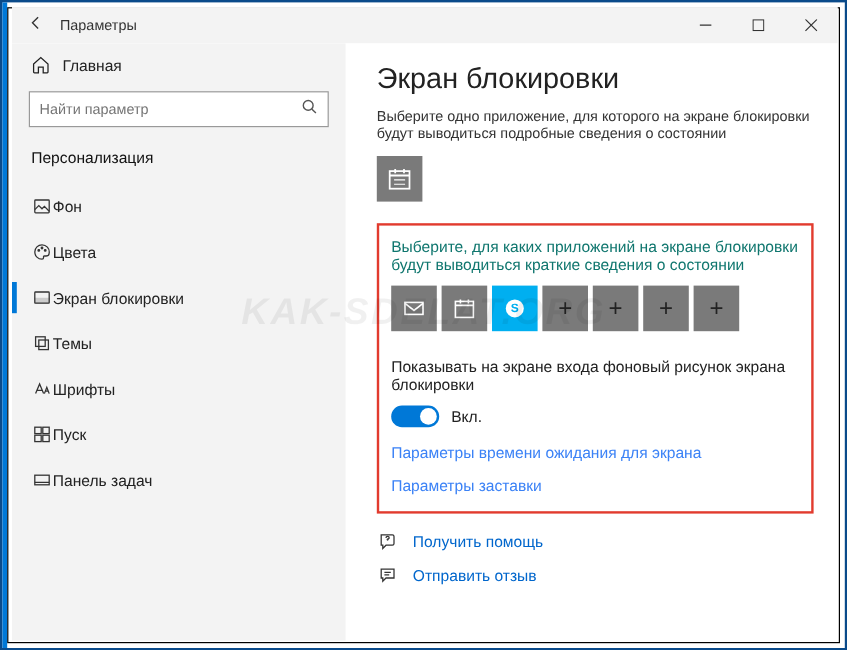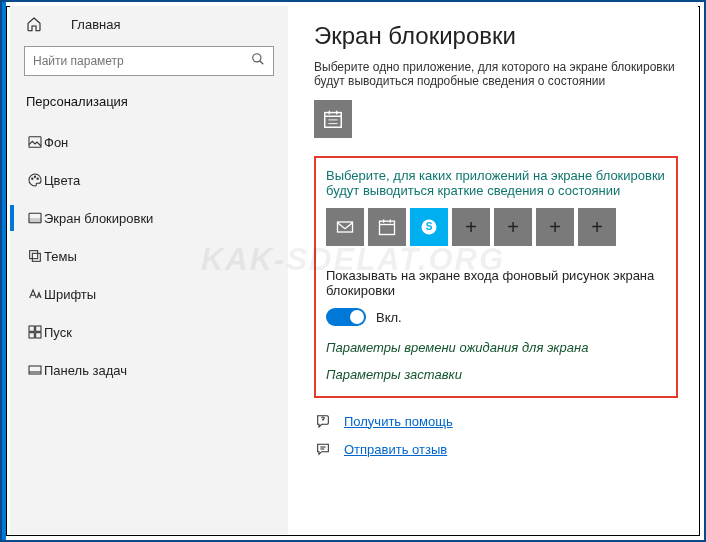--- a/index.html
+++ b/index.html
@@ -10,21 +10,21 @@
 
   .titlebar { height: 30px; display: flex; align-items: center; background: #f3f3f3; }
   .titlebar .back { width: 40px; text-align: center; font-size: 16px; color: #333; cursor: default; }
   .titlebar .title { font-size: 12px; color: #333; flex: 0 0 auto; }
   .titlebar .spacer { flex: 1; }
   .titlebar .winbtn { width: 44px; height: 30px; display: flex; align-items: center; justify-content: center; font-size: 11px; color: #333; }
   .titlebar .winbtn svg { stroke: #333; }
 
   .body { flex: 1; display: flex; overflow: hidden; }
   .sidebar { width: 278px; background: #f3f3f3; padding: 0; display: flex; flex-direction: column; }
-  .home-row { display: flex; align-items: center; gap: 29px; padding: 10px 16px 14px; font-size: 13px; color: #222; }
+  .home-row { display: flex; align-items: center; gap: 10px; padding: 10px 16px 14px; font-size: 13px; color: #222; }
   .home-row .icon { width: 16px; height: 16px; display: flex; align-items: center; justify-content: center; }
   .search-wrap { padding: 0 14px 14px; }
   .search { display: flex; align-items: center; border: 1px solid #999; background: #fff; height: 30px; padding: 0 8px; }
   .search input { border: none; outline: none; flex: 1; font-size: 12px; background: transparent; }
   .search .sicon { color: #555; }
   .section-title { font-size: 13px; font-weight: 400; padding: 4px 16px 14px; color: #111; }
   .nav { list-style: none; }
   .nav li { display: flex; align-items: center; padding: 10px 16px; font-size: 13px; color: #222; position: relative; }
   .nav li .icon { width: 18px; height: 18px; display: flex; align-items: center; justify-content: center; color: #333; }
   .nav li.active::before { content: ""; position: absolute; left: 0; top: 6px; bottom: 6px; width: 4px; background: #0078d7; }
@@ -42,38 +42,63 @@
   .tile.skype { background: #00aff0; border-radius: 0; }
   .tile .plus { color: #222; font-size: 20px; font-weight: 300; }
   .tile svg { stroke: #fff; fill: none; }
   .tile.skype svg { fill: #fff; stroke: none; }
 
   .toggle-label { font-size: 13px; margin-bottom: 10px; max-width: 340px; }
   .toggle-row { display: flex; align-items: center; gap: 10px; margin-bottom: 14px; }
   .toggle { width: 40px; height: 18px; background: #0078d7; border-radius: 9px; position: relative; }
   .toggle .knob { position: absolute; right: 2px; top: 2px; width: 14px; height: 14px; background: #fff; border-radius: 50%; }
   .toggle-state { font-size: 13px; }
-  .link { color: #14532d; font-size: 13px; margin-bottom: 12px; cursor: default; font-style: italic; }
+  .link { color: #3b82f6; font-size: 13px; margin-bottom: 12px; cursor: default; }
 
   .footer-links { margin-top: 6px; }
   .flink { display: flex; align-items: center; gap: 12px; margin-bottom: 10px; }
   .flink .ficon { width: 18px; height: 18px; color: #333; display: flex; align-items: center; justify-content: center; }
-  .flink .ftext { color: #0066cc; font-size: 13px; text-decoration: underline; }
+  .flink .ftext { color: #0066cc; font-size: 13px; }
 
   .watermark { position: absolute; left: 50%; top: 48%; transform: translate(-50%,-50%); font-size: 31px; font-weight: 600; color: rgba(0,0,0,0.06); letter-spacing: 2px; pointer-events: none; white-space: nowrap; font-style: italic; }
   .inner-shadow-border { position:absolute; inset:4px; border:1px solid #000; pointer-events:none; }
 </style>
 </head>
 <body>
 
 <div class="outer-border">
   <div class="accent-left"></div>
   <div class="inner-shadow-border"></div>
 
   <div class="window">
+    <div class="titlebar">
+      <div class="back">
+        <svg width="14" height="14" viewBox="0 0 24 24" fill="none" stroke="currentColor" stroke-width="2">
+            <path d="M15 4l-8 8 8 8"></path>
+          </svg>
+      </div>
+      <div class="title">Параметры</div>
+      <div class="spacer"></div>
+      <div class="winbtn">
+        <svg width="10" height="10" viewBox="0 0 10 10">
+            <line x1="0" y1="5" x2="10" y2="5" stroke-width="1"></line>
+          </svg>
+      </div>
+      <div class="winbtn">
+        <svg width="10" height="10" viewBox="0 0 10 10">
+            <rect x="0.5" y="0.5" width="9" height="9" fill="none" stroke-width="1"></rect>
+          </svg>
+      </div>
+      <div class="winbtn">
+        <svg width="10" height="10" viewBox="0 0 10 10">
+            <line x1="0" y1="0" x2="10" y2="10" stroke-width="1"></line>
+            <line x1="10" y1="0" x2="0" y2="10" stroke-width="1"></line>
+          </svg>
+      </div>
+    </div>
 
     <div class="body">
       <div class="sidebar">
         <div class="home-row">
           <span class="icon">
             <svg width="16" height="16" viewBox="0 0 24 24" fill="none" stroke="currentColor" stroke-width="1.6">
                 <path d="M3 11l9-8 9 8v10a1 1 0 01-1 1h-5v-7h-6v7H4a1 1 0 01-1-1z"></path>
               </svg>
           </span>
           <span>Главная</span>

